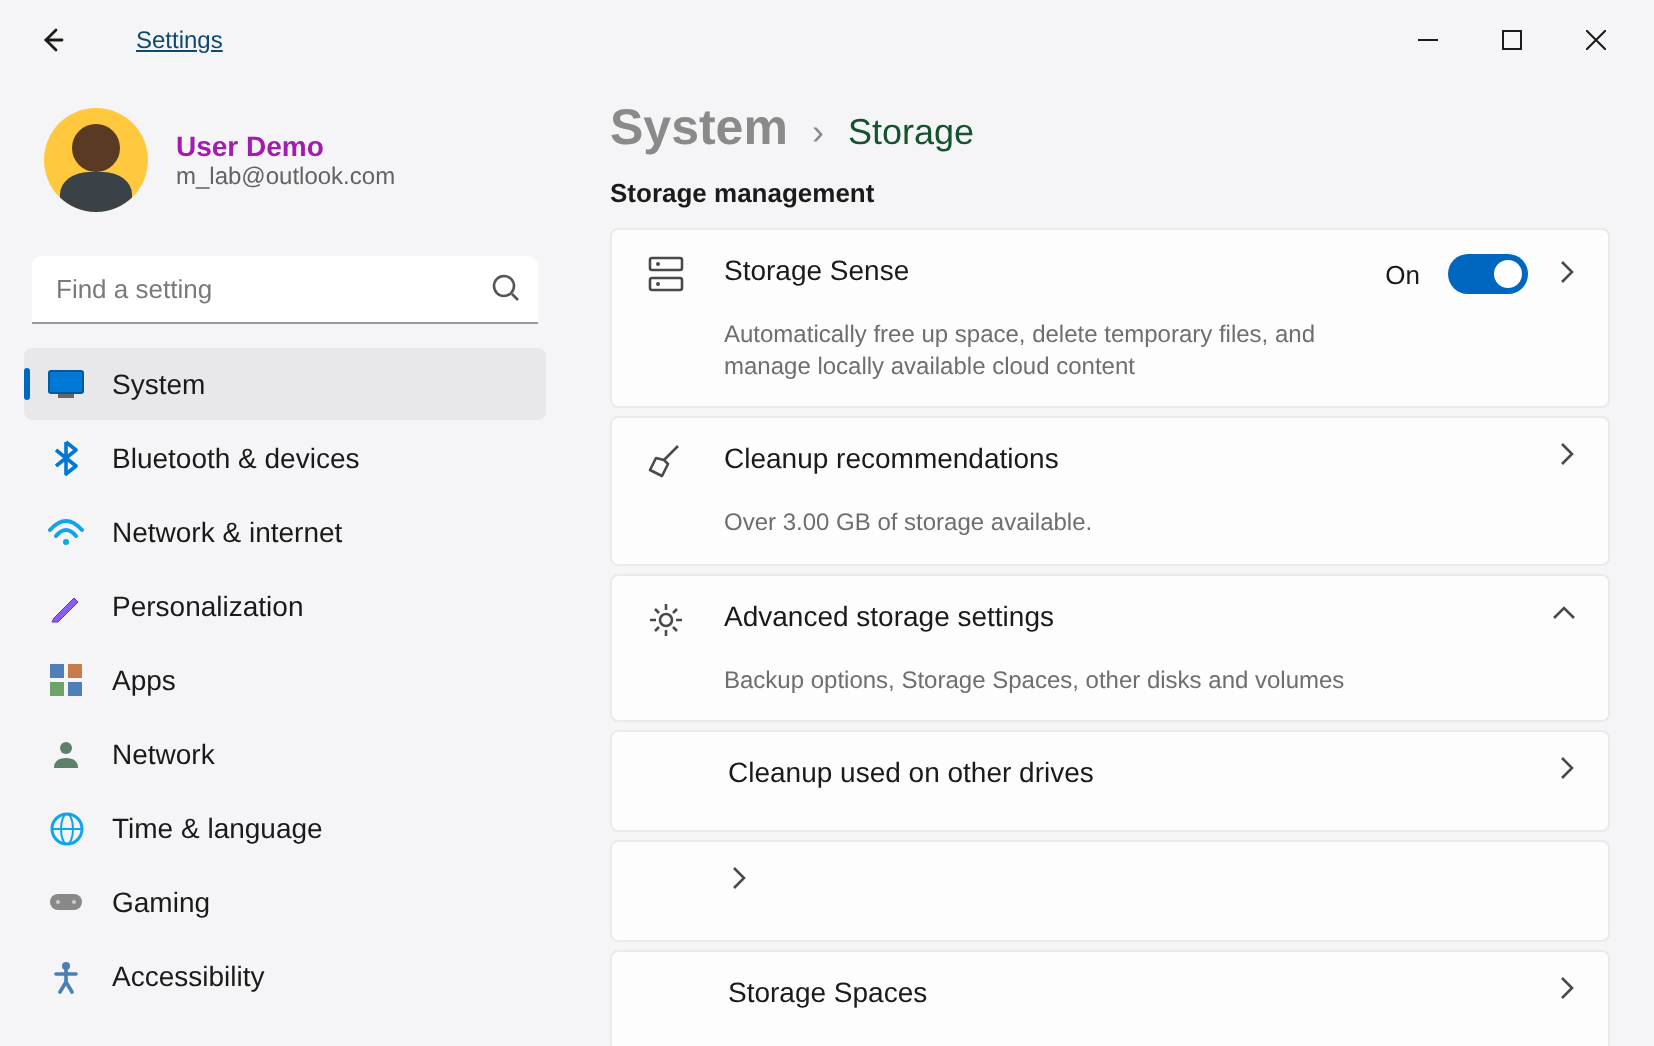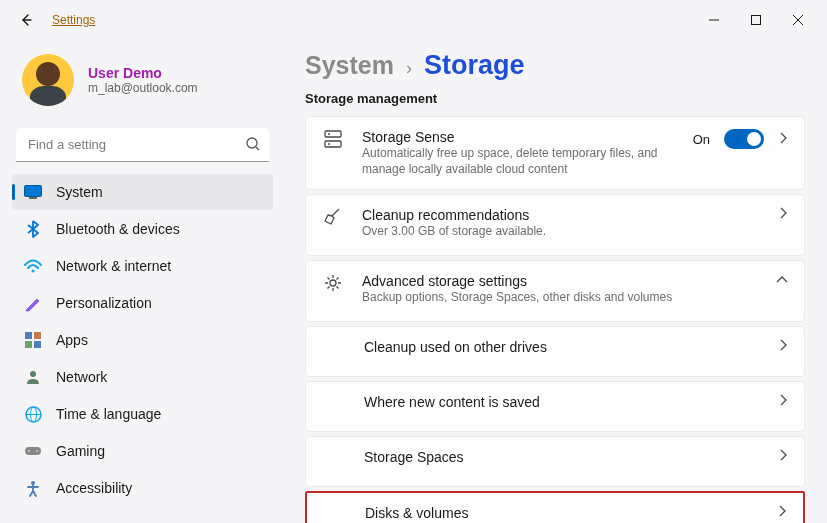--- a/index.html
+++ b/index.html
@@ -1,20 +1,20 @@
 <!DOCTYPE html>
 <html><head>
 <meta charset="utf-8">
 <style>
 * { margin: 0; padding: 0; box-sizing: border-box; font-family: "Segoe UI", -apple-system, sans-serif; }
 body { width: 827px; height: 523px; background: #f5f5f7; overflow: hidden; position: relative; }
 
 .titlebar { height: 40px; display: flex; align-items: center; padding: 0 8px; }
 .back-btn { width: 36px; height: 36px; display: flex; align-items: center; justify-content: center; cursor: pointer; border-radius: 4px; }
-.app-title { font-size: 12px; color: #a16207; margin-left: 8px; text-decoration: underline; }
+.app-title { font-size: 12px; color: #0c4a6e; margin-left: 24px; text-decoration: underline; }
 .win-controls { margin-left: auto; display: flex; }
 .win-btn { width: 42px; height: 32px; display: flex; align-items: center; justify-content: center; cursor: pointer; font-family: "Segoe UI", sans-serif; }
 
 .content { display: flex; height: calc(100% - 40px); }
 
 .sidebar { width: 285px; padding: 0 12px; }
 .user-block { display: flex; align-items: center; padding: 14px 10px 18px 10px; }
 .avatar { width: 52px; height: 52px; border-radius: 50%; background: #ffc83d; position: relative; overflow: hidden; flex-shrink: 0; }
 .avatar::before { content: ""; position: absolute; top: 8px; left: 14px; width: 24px; height: 24px; border-radius: 50%; background: #5a3a22; }
 .avatar::after { content: ""; position: absolute; bottom: -8px; left: 8px; width: 36px; height: 28px; border-radius: 40% 40% 0 0; background: #3a4147; }
@@ -30,29 +30,29 @@
 .nav { list-style: none; }
 .nav-item { display: flex; align-items: center; height: 36px; padding: 0 12px; border-radius: 4px; cursor: pointer; font-size: 14px; color: #1a1a1a; position: relative; margin-bottom: 1px; }
 .nav-item.active { background: #e8e8eb; }
 .nav-item.active::before { content: ""; position: absolute; left: 0; top: 10px; bottom: 10px; width: 3px; background: #0067c0; border-radius: 2px; }
 .nav-icon { width: 18px; height: 18px; margin-right: 14px; display: inline-flex; align-items: center; justify-content: center; flex-shrink: 0; }
 
 .main { flex: 1; padding: 10px 22px 0 20px; overflow: hidden; }
 .breadcrumb { display: flex; align-items: baseline; gap: 12px; margin-bottom: 10px; }
 .bc-parent { font-size: 25px; color: #8a8a8a; font-weight: 600; }
 .bc-sep { font-size: 18px; color: #8a8a8a; }
-.bc-current { font-size: 27px; font-weight: 700; color: #1d4ed8; }
+.bc-current { font-size: 18px; font-weight: 400; color: #14532d; }
 .section-label { font-size: 13px; font-weight: 600; color: #1a1a1a; margin-bottom: 10px; }
 
 .card { background: #fdfdfd; border: 1px solid #eaeaea; border-radius: 4px; margin-bottom: 4px; }
 .card-row { display: flex; align-items: flex-start; padding: 12px 16px; cursor: pointer; min-height: 60px; }
 .card-icon { width: 22px; display: flex; align-items: center; justify-content: center; color: #4a4a4a; flex-shrink: 0; margin-right: 18px; }
 .card-text { flex: 1; }
 .card-title { font-size: 14px; color: #1a1a1a; }
-.card-sub { font-size: 12px; color: #6e6e6e; margin-top: 1px; line-height: 1.3; }
+.card-sub { font-size: 12px; color: #6e6e6e; margin-top: 17px; line-height: 1.3; }
 .card-right { display: flex; align-items: center; gap: 14px; color: #1a1a1a; font-size: 13px; }
 .chev { color: #4a4a4a; }
 
 .toggle { width: 40px; height: 20px; background: #0067c0; border-radius: 10px; position: relative; flex-shrink: 0; }
 .toggle::after { content: ""; position: absolute; right: 3px; top: 3px; width: 14px; height: 14px; background: #fff; border-radius: 50%; }
 
 .sub-list .card-row { padding-left: 58px; min-height: 49px; }
 .highlight { border: 2px solid #c62828; border-radius: 2px; }
 </style>
 </head>
@@ -272,23 +272,20 @@
             </div>
           <div class="card-right">
               <span class="chev"><svg width="10" height="12">
                   <path d="M3 1 L8 6 L3 11" stroke="#4a4a4a" stroke-width="1.3" fill="none"></path>
                 </svg></span>
             </div>
         </div>
       </div>
       <div class="card">
         <div class="card-row">
-          <div class="card-text">
-              <div class="card-title">Where new content is saved</div>
-            </div>
           <div class="card-right">
               <span class="chev"><svg width="10" height="12">
                   <path d="M3 1 L8 6 L3 11" stroke="#4a4a4a" stroke-width="1.3" fill="none"></path>
                 </svg></span>
             </div>
         </div>
       </div>
       <div class="card">
         <div class="card-row">
           <div class="card-text">

